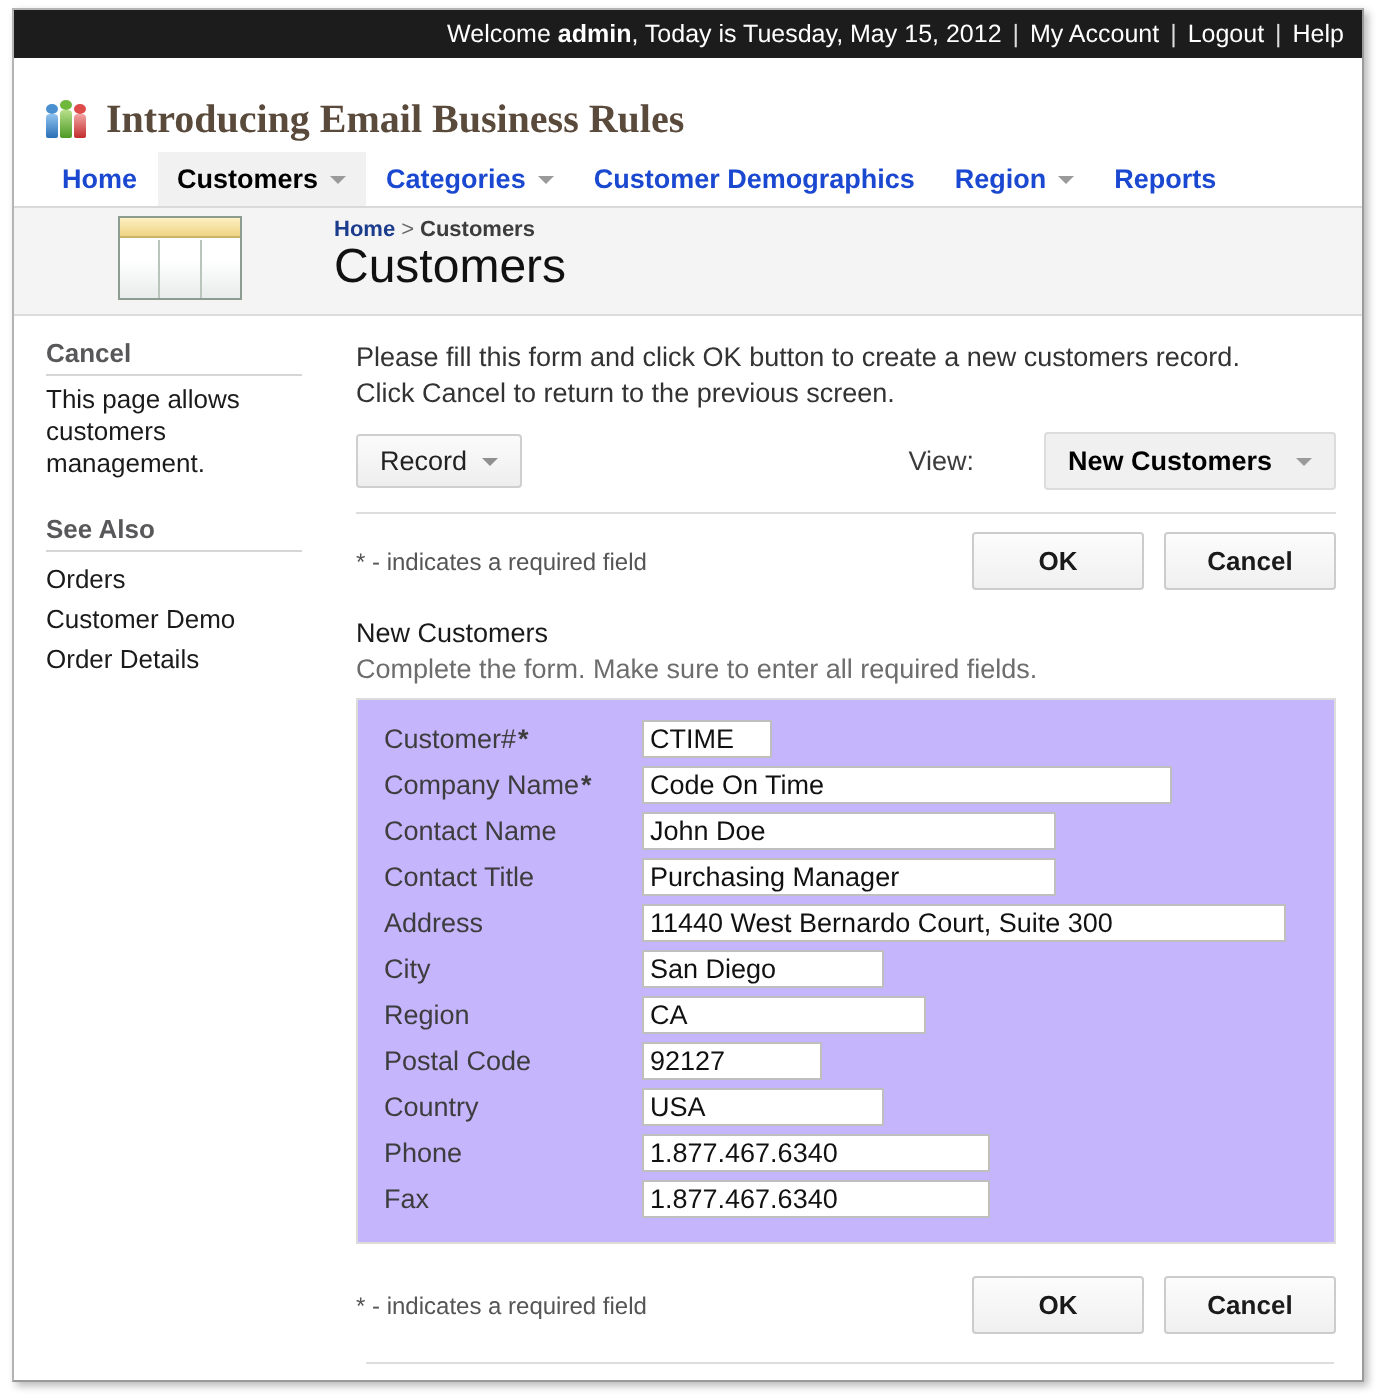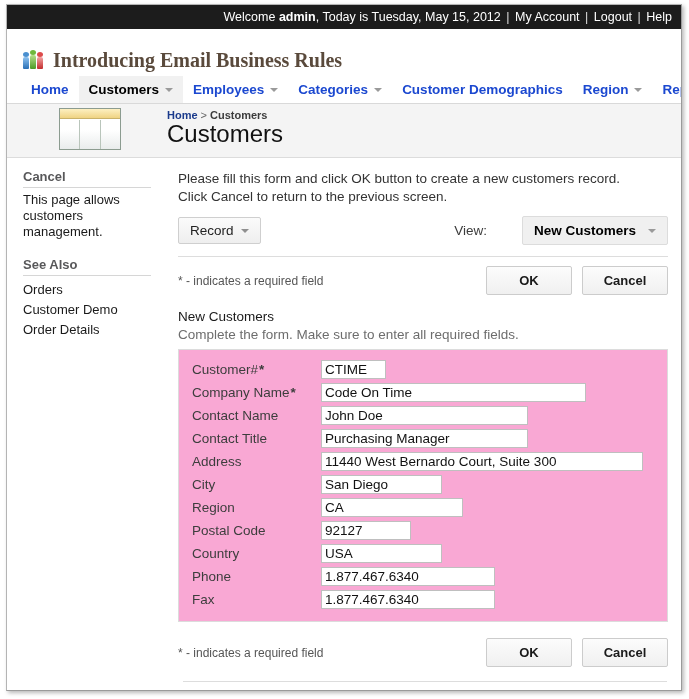--- a/index.html
+++ b/index.html
@@ -310,21 +310,21 @@
   }
   #formsub {
     font-size: 13.5px;
     color: #6d6d6d;
     margin-top: 3px;
     margin-bottom: 7px;
   }
 
   #formpanel {
     border: 1px solid #dcdcdc;
-    background: #f9a8d4;
+    background: #c4b5fd;
     padding: 8px 0 10px 0;
     width: 490px;
     box-sizing: border-box;
   }
   .frow {
     display: flex;
     align-items: center;
     height: 23px;
     padding-left: 13px;
   }
@@ -393,24 +393,20 @@
 
   <div id="nav">
       <div class="navitem">
         <span>Home</span>
       </div>
       <div class="navitem active">
         <span>Customers</span>
         <span class="navcaret"></span>
       </div>
       <div class="navitem">
-        <span>Employees</span>
-        <span class="navcaret"></span>
-      </div>
-      <div class="navitem">
         <span>Categories</span>
         <span class="navcaret"></span>
       </div>
       <div class="navitem">
         <span>Customer Demographics</span>
       </div>
       <div class="navitem">
         <span>Region</span>
         <span class="navcaret"></span>
       </div>

